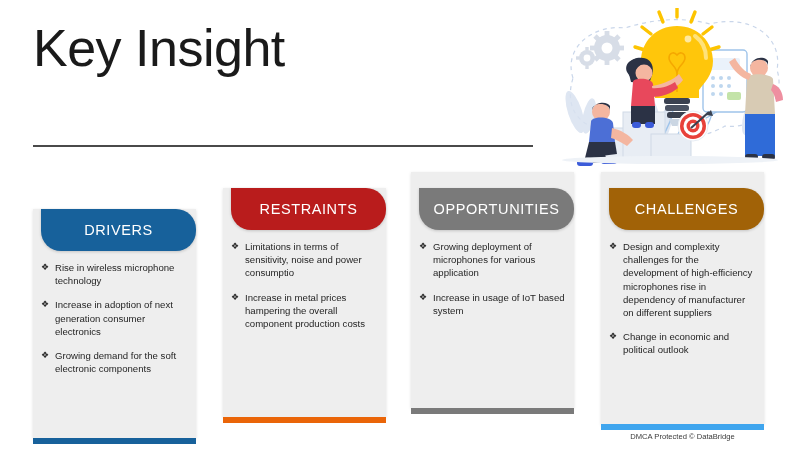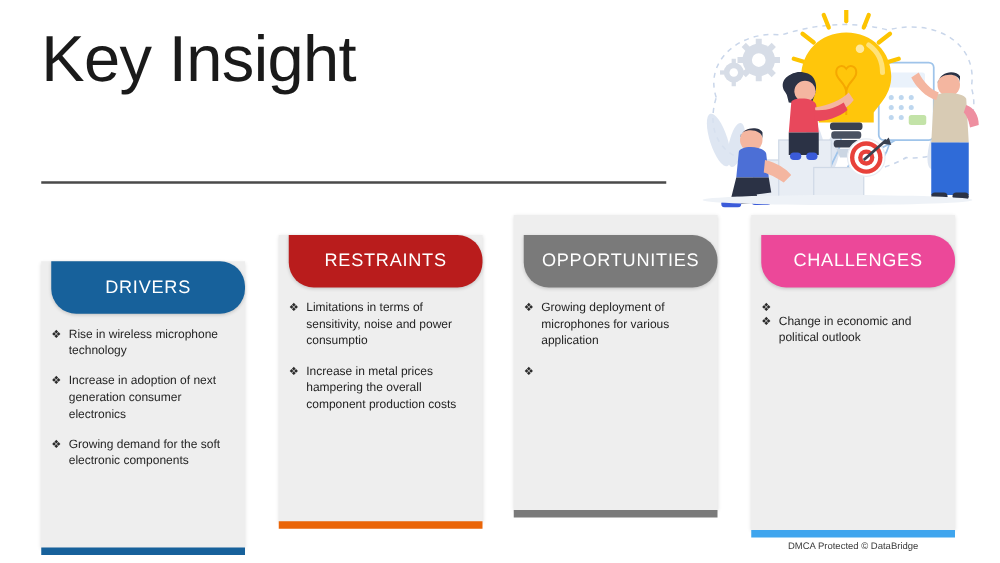--- a/index.html
+++ b/index.html
@@ -286,31 +286,31 @@
   </div>
 
   <div class="card" id="card-opportunities">
     <div class="card-body"></div>
     <div class="card-bar" style="background:#7A7A7A"></div>
     <div class="card-head" style="background:#7A7A7A">
       <span>OPPORTUNITIES</span>
     </div>
     <ul class="card-list">
       <li><span class="bul">❖</span><span>Growing deployment of microphones for various application</span></li>
-      <li><span class="bul">❖</span></li>
+      <li><span class="bul">❖</span><span>Increase in usage of IoT based system</span></li>
     </ul>
   </div>
 
   <div class="card" id="card-challenges">
     <div class="card-body"></div>
     <div class="card-bar" style="background:#3FA5EE"></div>
-    <div class="card-head" style="background:#ec4899">
+    <div class="card-head" style="background:#a16207">
       <span>CHALLENGES</span>
     </div>
     <ul class="card-list">
-      <li><span class="bul">❖</span></li>
+      <li><span class="bul">❖</span><span>Design and complexity challenges for the development of high-efficiency microphones rise in dependency of manufacturer on different suppliers</span></li>
       <li><span class="bul">❖</span><span>Change in economic and political outlook</span></li>
     </ul>
   </div>
 
   <div class="footer">DMCA Protected © DataBridge</div>
 
 </div>
 
 </body></html>

